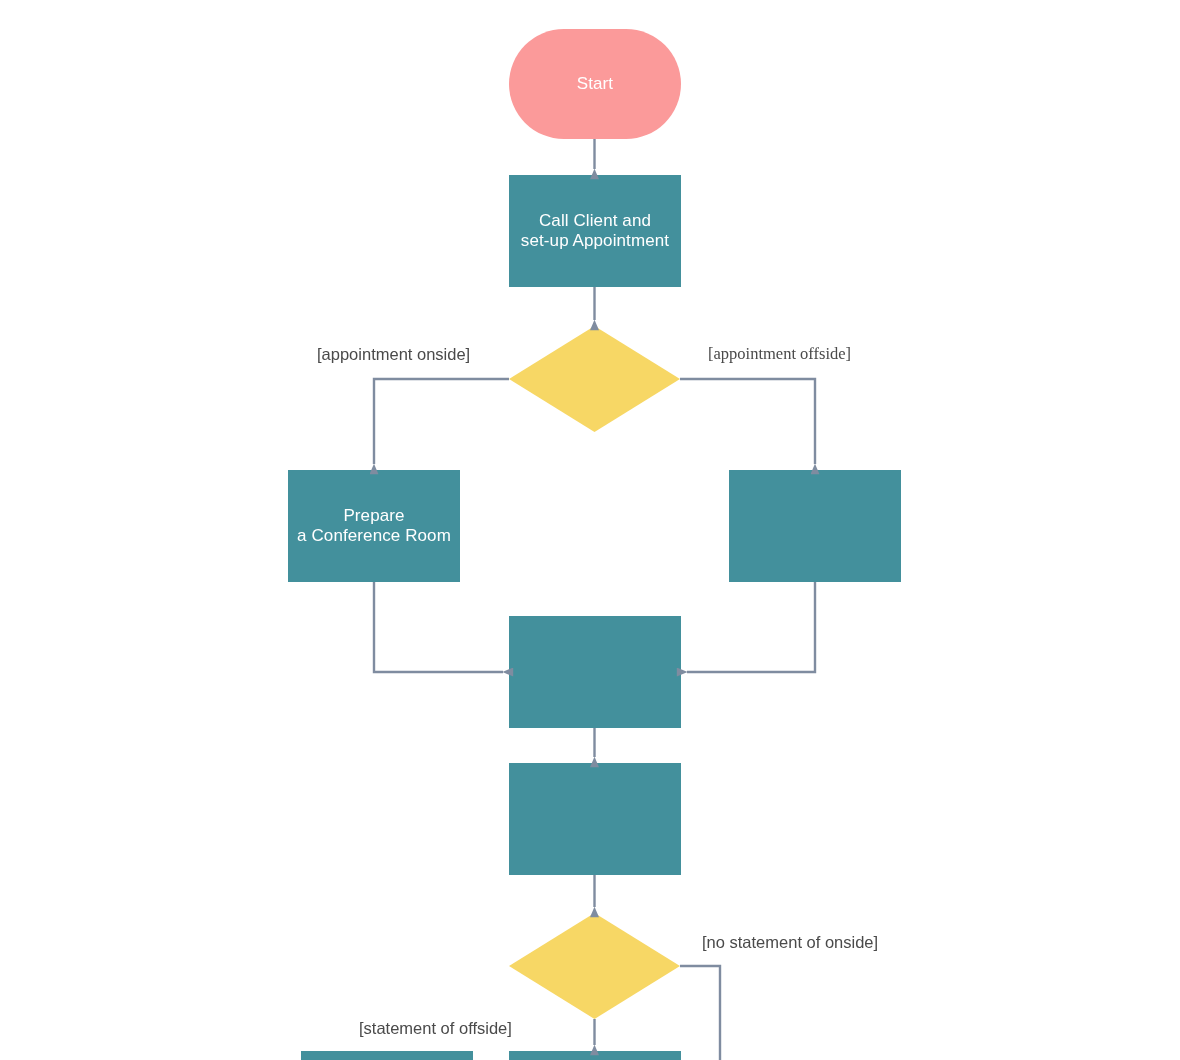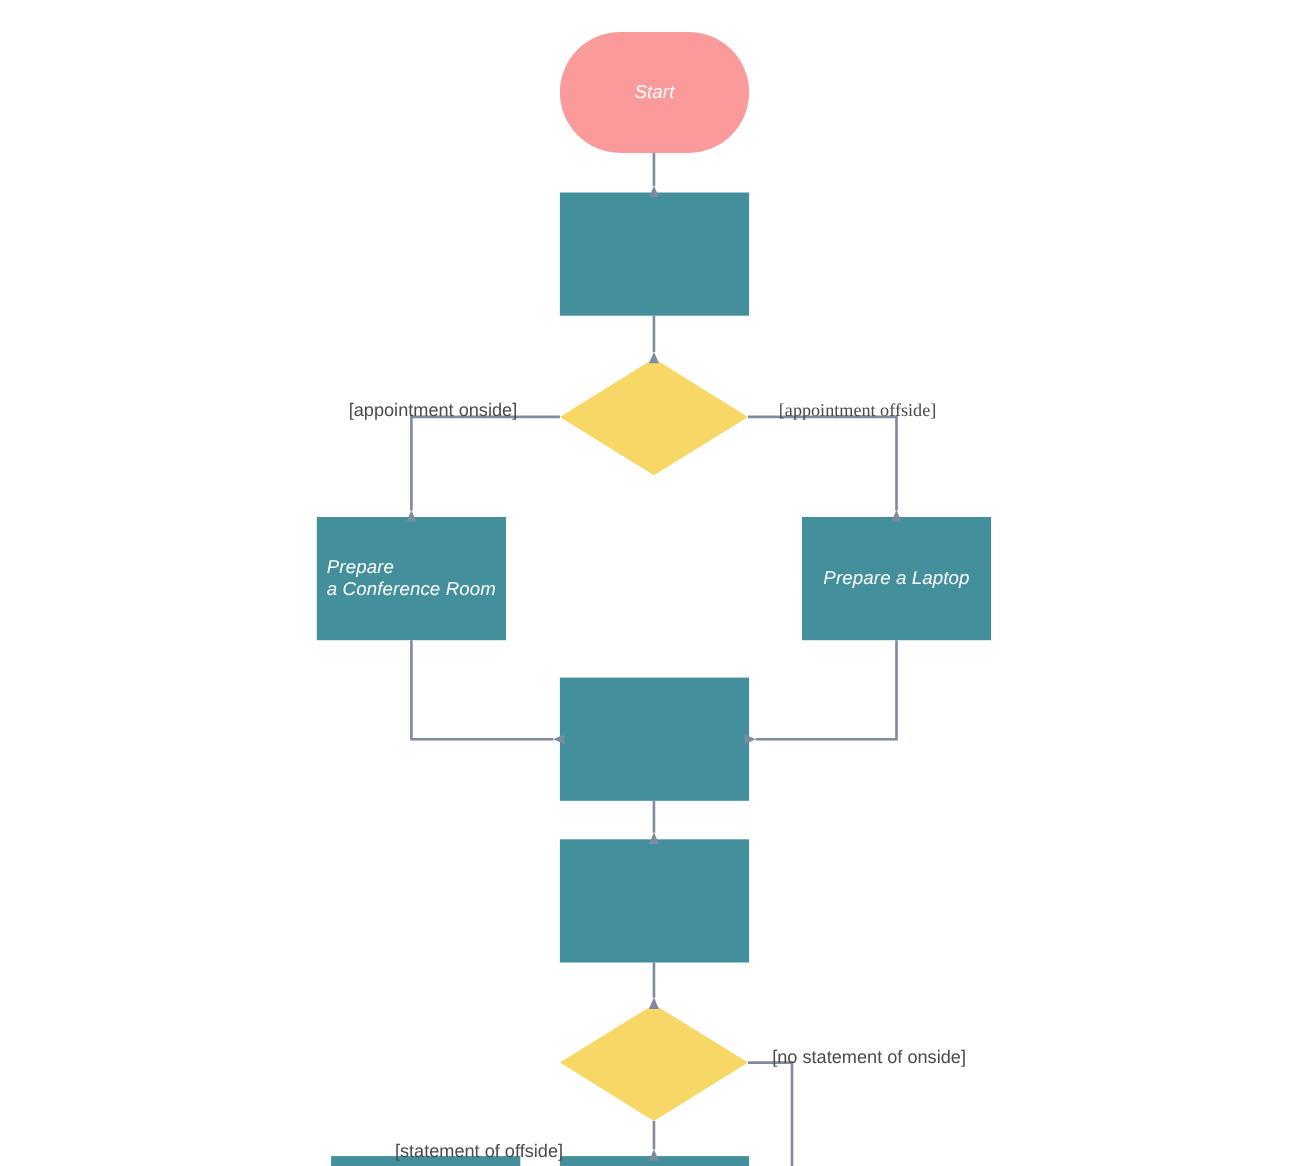--- a/index.html
+++ b/index.html
@@ -23,35 +23,34 @@
     top: 0;
     width: 1180px;
     height: 1060px;
     display: block;
   }
   .node-label {
     position: absolute;
     display: flex;
     align-items: center;
     justify-content: center;
+    text-align: center;
     color: #ffffff;
     font-size: 17px;
     line-height: 20.5px;
     letter-spacing: 0.1px;
     pointer-events: none;
     white-space: pre-line;
-    font-style: italic;
   }
   .edge-label {
     position: absolute;
     color: #4a4a4a;
     font-size: 16.5px;
     line-height: 20px;
     white-space: nowrap;
-    margin-top: 19px;
   }
 </style>
 </head>
 <body>
 
 <div id="canvas">
 
   <svg id="flow-svg" viewBox="0 0 1180 1060">
     <defs>
       <marker id="arrow-down" markerWidth="11" markerHeight="9" refX="0.3" refY="4.5" orient="auto-start-reverse" markerUnits="userSpaceOnUse">
@@ -100,27 +99,28 @@
       <path d="M 594.5 875 L 594.5 907" marker-end="url(#arrow-down)"></path>
 
       <path d="M 594.5 1019 L 594.5 1045" marker-end="url(#arrow-down)"></path>
 
       <path d="M 680 966 L 720 966 L 720 1060"></path>
     </g>
   </svg>
 
   <div class="node-label" style="left:509px; top:29px; width:172px; height:110px;">Start</div>
 
+  <div class="node-label" style="left:509px; top:175px; width:172px; height:112px;">Call Client and
+set-up Appointment</div>
 
   <div class="node-label" style="left:509px; top:326px; width:171px; height:106px;"></div>
 
   <div class="node-label" style="left:288px; top:470px; width:172px; height:112px;border-radius:20px;">Prepare
 a Conference Room</div>
 
-  <div class="node-label" style="left:729px; top:470px; width:172px; height:112px;">Prepare a Laptop</div>
 
 
 
   <div class="node-label" style="left:509px; top:913px; width:171px; height:106px;"></div>
 
   <div class="node-label" style="left:301px; top:1051px; width:172px; height:112px;"></div>
 
   <div class="node-label" style="left:509px; top:1051px; width:172px; height:112px;"></div>
 
   <div class="edge-label" style="left:317px; top:344px;">[appointment onside]</div>

